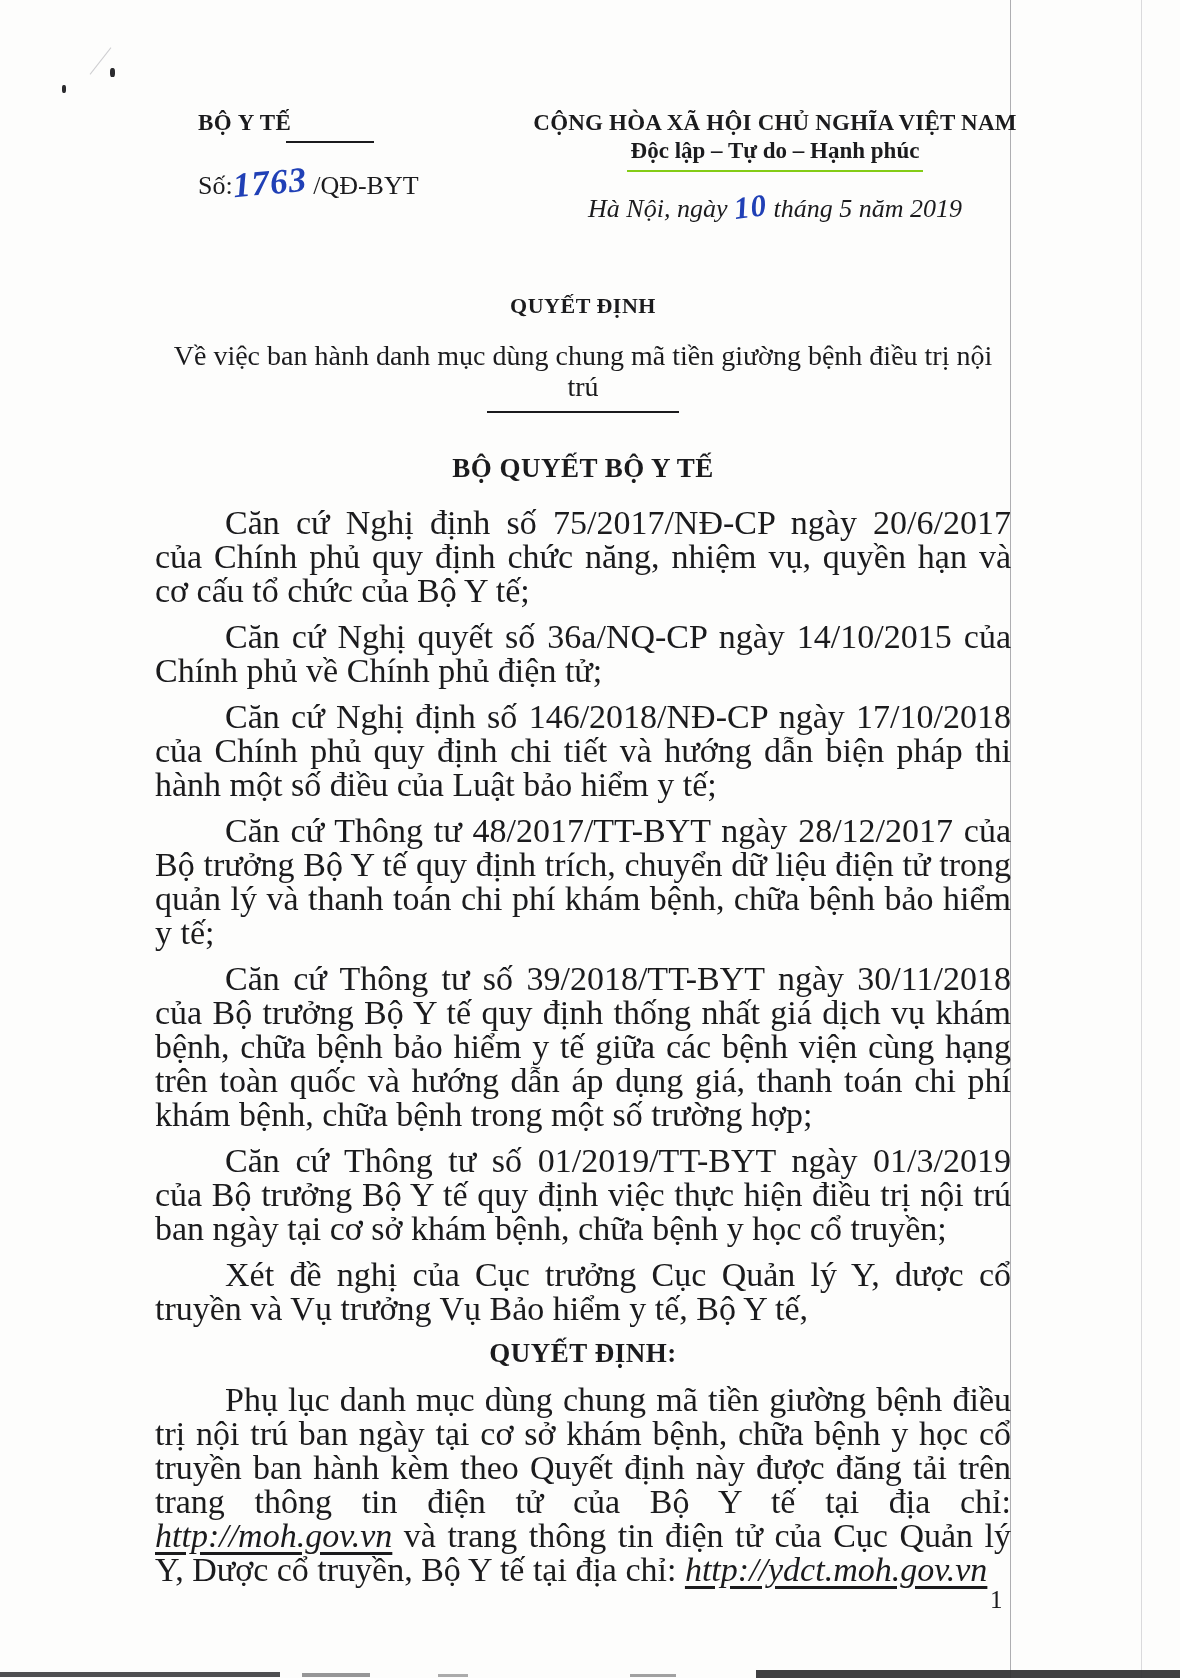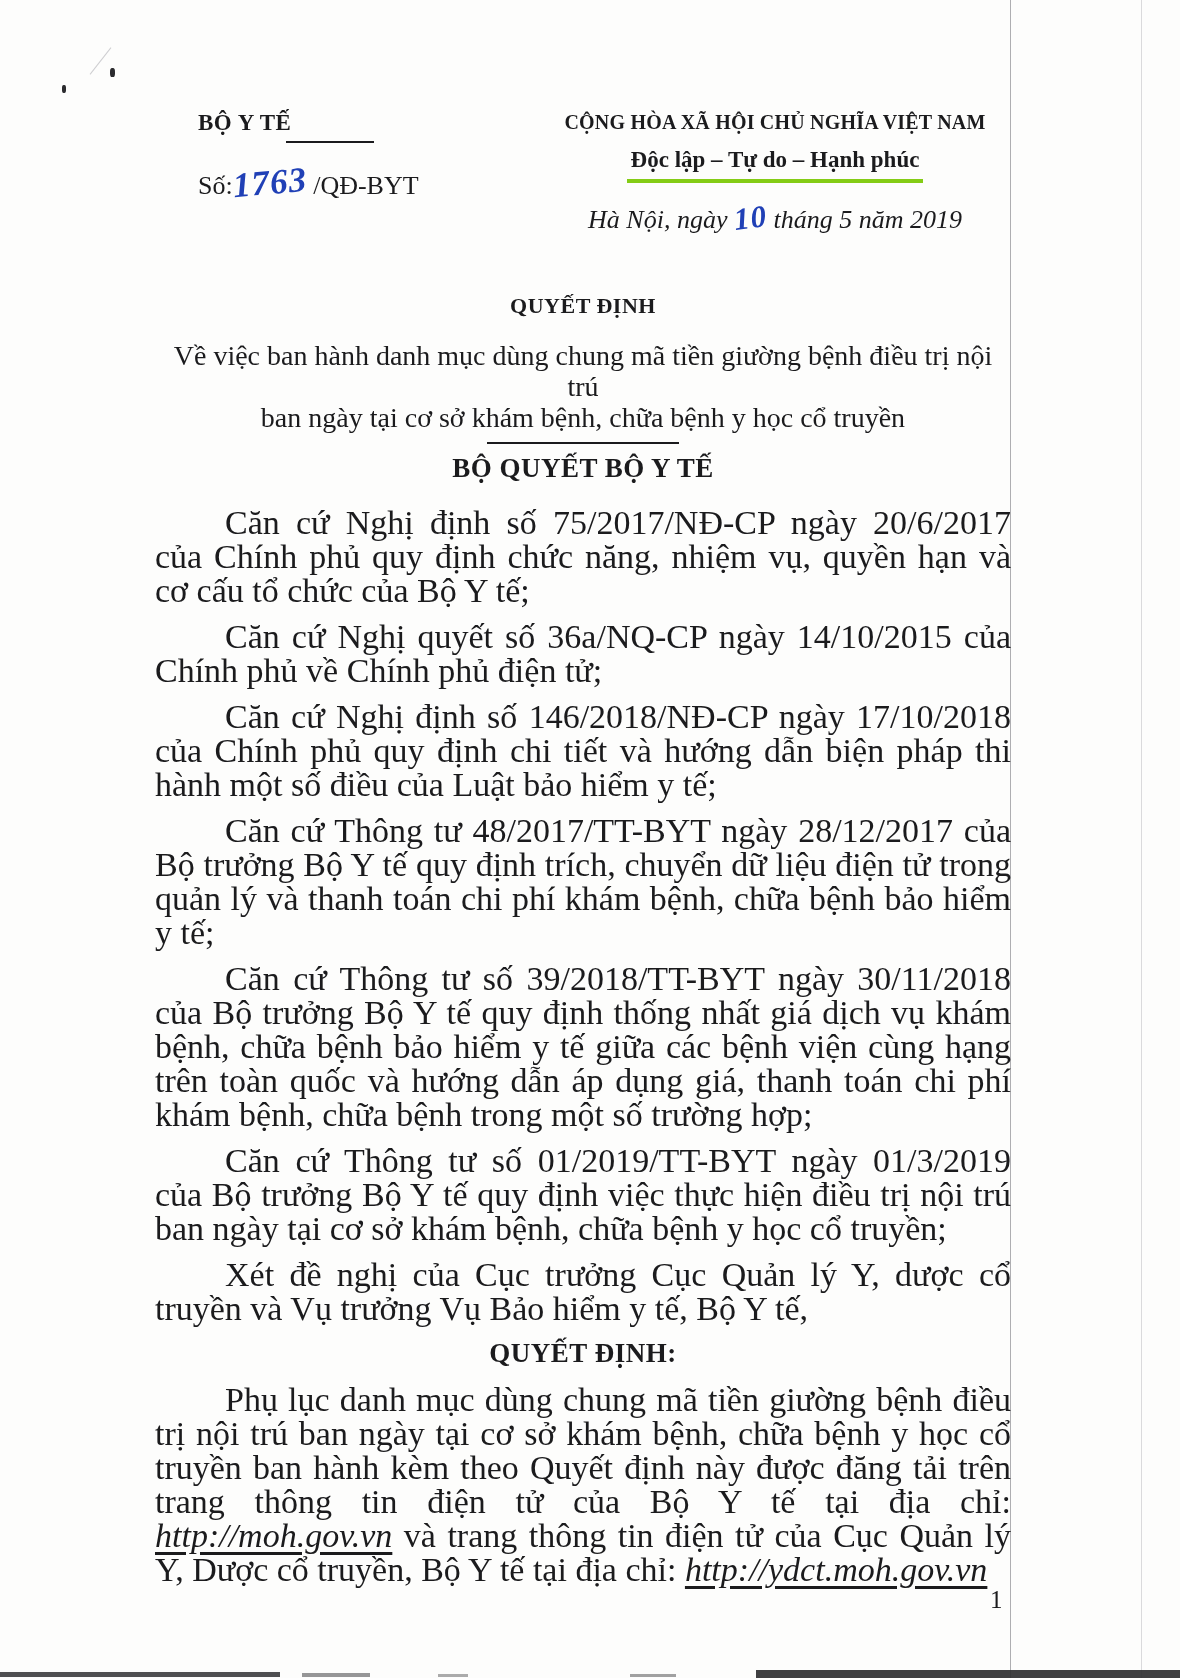--- a/index.html
+++ b/index.html
@@ -17,22 +17,22 @@
   .fold-line.faint{background:rgba(140,140,145,.30);}
   .bottom-edge{position:absolute;background:#303032;}
   .speck{position:absolute;background:#2b2b2e;border-radius:40%;}
   .scratch{position:absolute;width:1px;height:34px;background:rgba(120,120,130,.35);transform:rotate(38deg);}
   
   .header-left{position:absolute;left:198px;top:110px;width:264px;text-align:left;}
   .org-name{font-weight:bold;font-size:23px;letter-spacing:.5px;}
   .org-underline{width:88px;height:2px;background:#1b1b1d;margin:5px auto 0;}
   .so-line{margin-top:28px;font-size:26px;white-space:nowrap;}
   .header-right{position:absolute;left:533px;top:110px;width:484px;text-align:center;}
-  .country{font-weight:bold;font-size:20px;line-height:25px;letter-spacing:.2px;}
-  .motto{display:inline-block;font-weight:bold;font-size:23px;margin-top:12px;padding:0 4px 6px;border-bottom:4px solid #84cc16;}
+  .country{font-weight:bold;font-size:23px;line-height:25px;letter-spacing:.2px;}
+  .motto{display:inline-block;font-weight:bold;font-size:23px;margin-top:3px;padding:0 4px 6px;border-bottom:2px solid #84cc16;}
   .place-date{margin-top:22px;font-style:italic;font-size:26px;white-space:nowrap;}
   .handwriting{display:inline-block;color:#2040b6;font-style:italic;font-weight:bold;
     font-size:35px;line-height:20px;transform:rotate(-5deg);letter-spacing:1px;}
   .handwriting.day{font-size:31px;transform:rotate(-7deg);}
   
   .doc-title{position:absolute;left:155px;top:293px;width:856px;text-align:center;}
   .doc-kind{font-weight:bold;font-size:22px;letter-spacing:.5px;}
   .doc-subject{font-weight:normal;font-size:28px;line-height:31px;margin-top:21px;}
   .subject-underline{width:192px;height:2px;background:#1b1b1d;margin:9px auto 0;}
   .authority{position:absolute;left:155px;top:453px;width:856px;text-align:center;
@@ -77,21 +77,20 @@
       <span>Hà Nội, ngày</span>
       <span class="handwriting day">10</span>
       <span>tháng 5 năm 2019</span>
     </div>
   </div>
 
   <div class="doc-title">
     <div class="doc-kind">QUYẾT ĐỊNH</div>
     <div class="doc-subject">
       <span>Về việc ban hành danh mục dùng chung mã tiền giường bệnh điều trị nội trú</span><br>
-      <span>ban ngày tại cơ sở khám bệnh, chữa bệnh y học cổ truyền</span>
     </div>
     <div class="subject-underline"></div>
   </div>
 
   <div class="authority">BỘ QUYẾT BỘ Y TẾ</div>
 
   <div class="body-text">
     <p>Căn cứ Nghị định số 75/2017/NĐ-CP ngày 20/6/2017 của Chính phủ quy định chức năng, nhiệm vụ, quyền hạn và cơ cấu tổ chức của Bộ Y tế;</p>
     <p>Căn cứ Nghị quyết số 36a/NQ-CP ngày 14/10/2015 của Chính phủ về Chính phủ điện tử;</p>
     <p>Căn cứ Nghị định số 146/2018/NĐ-CP ngày 17/10/2018 của Chính phủ quy định chi tiết và hướng dẫn biện pháp thi hành một số điều của Luật bảo hiểm y tế;</p>

